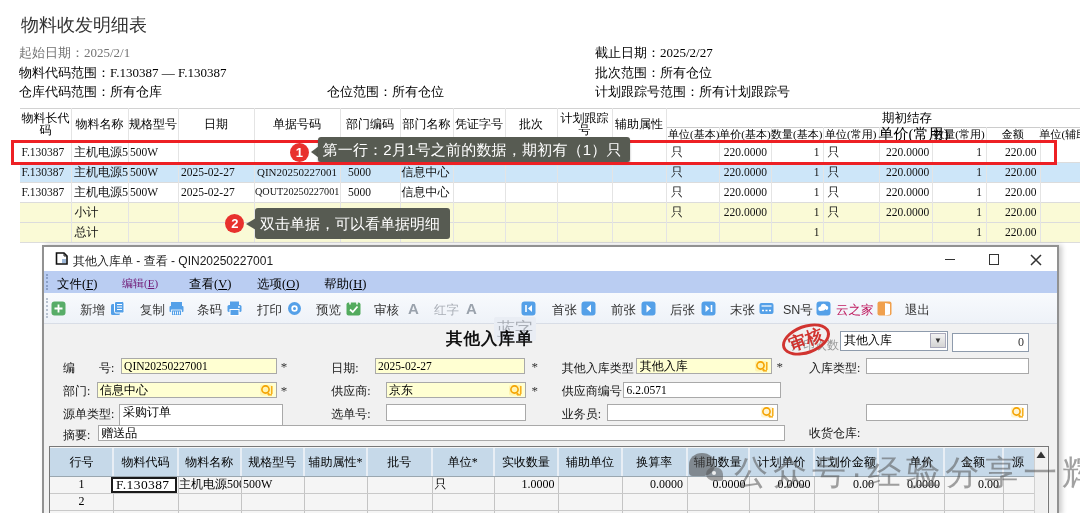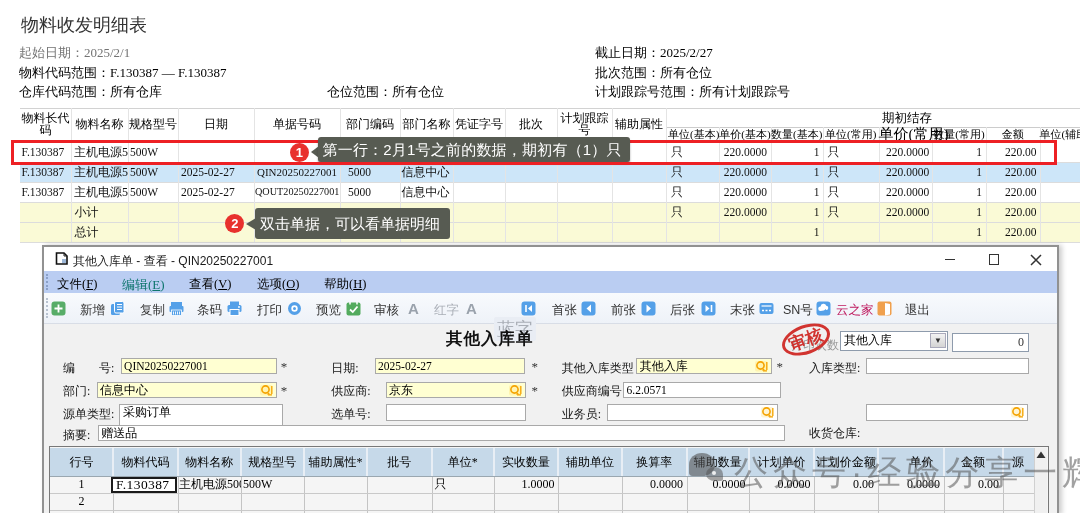--- a/index.html
+++ b/index.html
@@ -143,21 +143,21 @@
   </svg>
 <div class="a sans" style="left:73px;top:252.5px;font-size:12px;color:#1a1a1a;z-index:52;">其他入库单 - 查看 - QIN20250227001</div>
 <div class="a" style="left:944.5px;top:258.5px;width:10.5px;height:1.6px;background:#333;z-index:52;"></div>
 <div class="a" style="left:988.5px;top:254px;width:10.5px;height:10.5px;border:1.6px solid #333;z-index:52;"></div>
 <svg class="a" style="left:1030px;top:253.5px;z-index:52;" width="12" height="12" viewBox="0 0 12 12">
     <path d="M1 1 L11 11 M11 1 L1 11" stroke="#333" stroke-width="1.5"></path>
   </svg>
 <div class="a" style="left:44px;top:271px;width:1013px;height:22px;background:#bacdf2;z-index:51;"></div>
 <div class="a" style="left:45.5px;top:274px;width:0;height:16px;border-left:2px dotted #8aa0c8;z-index:52;"></div>
 <div class="a" style="left:57px;top:276px;font-size:12.5px;color:#000;z-index:52;">文件(<u>F</u>)</div>
-<div class="a" style="left:122px;top:276px;font-size:13px;color:#0f766e;z-index:52;">编辑(<u>E</u>)</div>
+<div class="a" style="left:122px;top:276px;font-size:11px;color:#701a75;z-index:52;">编辑(<u>E</u>)</div>
 <div class="a" style="left:189px;top:276px;font-size:12.5px;color:#000;z-index:52;">查看(<u>V</u>)</div>
 <div class="a" style="left:257px;top:276px;font-size:12.5px;color:#000;z-index:52;">选项(<u>O</u>)</div>
 <div class="a" style="left:324px;top:276px;font-size:12.5px;color:#000;z-index:52;">帮助(<u>H</u>)</div>
 <div class="a" style="left:44px;top:293px;width:1013px;height:31px;background:linear-gradient(#f8fafd,#eef2f8);border-bottom:1px solid #d8dde6;z-index:51;"></div>
 <div class="a" style="left:45.5px;top:298px;width:0;height:20px;border-left:2px dotted #b8c2d0;z-index:52;"></div>
 <svg class="a" style="left:51px;top:300.5px;z-index:52;" width="15" height="15" viewBox="0 0 15 15">
     <rect x="0.5" y="0.5" width="14" height="14" rx="3" fill="#58ad68"></rect>
     <path d="M7.5 3.5 V11.5 M3.5 7.5 H11.5" stroke="#fff" stroke-width="1.8"></path>
   </svg>
 <div class="a sans" style="left:80px;top:301.5px;font-size:12.5px;color:#333;z-index:52;">新增</div>

